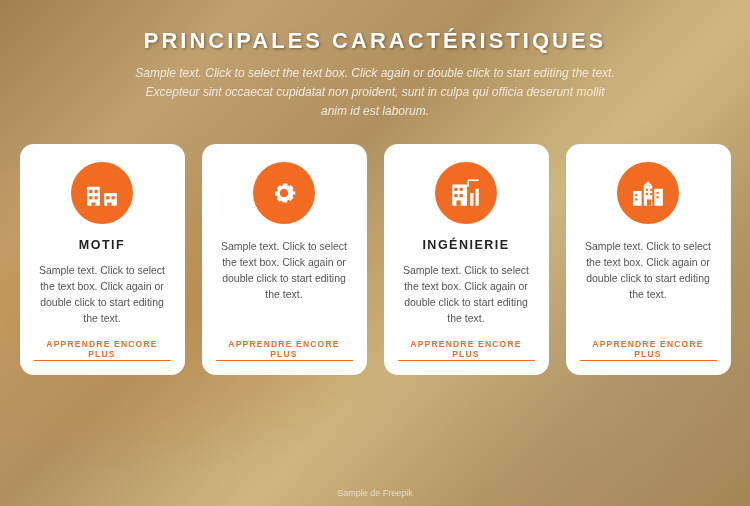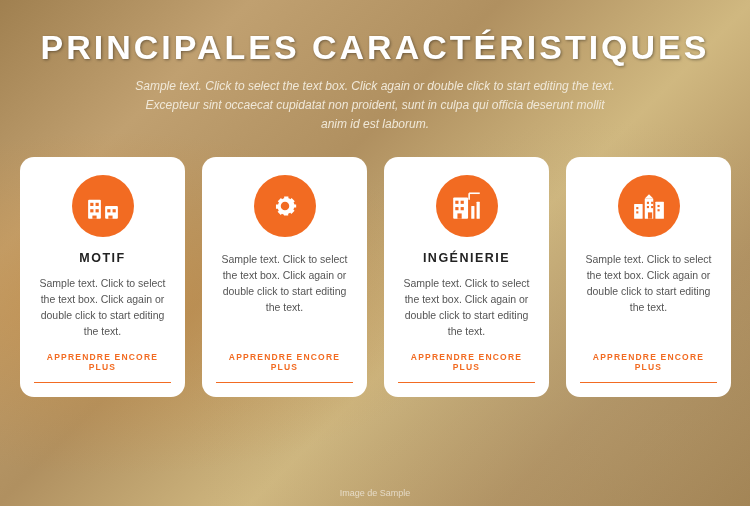--- a/index.html
+++ b/index.html
@@ -29,21 +29,21 @@
       width: 100%;
       height: 100%;
       display: flex;
       flex-direction: column;
       align-items: center;
       padding: 28px 20px 10px;
     }
 
     .main-title {
       color: #ffffff;
-      font-size: 34px;
+      font-size: 22px;
       font-weight: 900;
       letter-spacing: 3px;
       text-transform: uppercase;
       text-align: center;
       margin-bottom: 10px;
       text-shadow: 1px 1px 3px rgba(0,0,0,0.4);
     }
 
     .subtitle {
       color: #f0e8d8;
@@ -51,20 +51,21 @@
       text-align: center;
       max-width: 480px;
       line-height: 1.6;
       margin-bottom: 22px;
       font-style: italic;
     }
 
     .cards-row {
       display: flex;
       gap: 17px;
+      justify-content: center;
       width: 100%;
     }
 
     .card {
       background: #ffffff;
       border-radius: 14px;
       width: 165px;
       padding: 18px 14px 14px;
       display: flex;
       flex-direction: column;
@@ -108,21 +109,21 @@
       flex: 1;
     }
 
     .card-link {
       font-size: 8.5px;
       font-weight: 800;
       letter-spacing: 1.2px;
       text-transform: uppercase;
       color: #f26b22;
       border-bottom: 1.5px solid #f26b22;
-      padding-bottom: 10px;
+      padding-bottom: 1px;
       cursor: pointer;
     }
 
     .image-credit {
       position: absolute;
       bottom: 8px;
       left: 50%;
       transform: translateX(-50%);
       color: rgba(255,255,255,0.6);
       font-size: 9px;
@@ -217,13 +218,13 @@
           <polygon points="16,5 12,9 20,9"></polygon>
         </svg>
       </div>
       <div class="card-text">Sample text. Click to select the text box. Click again or double click to start editing the text.</div>
       <div class="card-link">APPRENDRE ENCORE PLUS</div>
     </div>
 
   </div>
 </div>
 
-<div class="image-credit">Image de Sample</div>
+<div class="image-credit">Sample de Freepik</div>
 
 </body></html>

